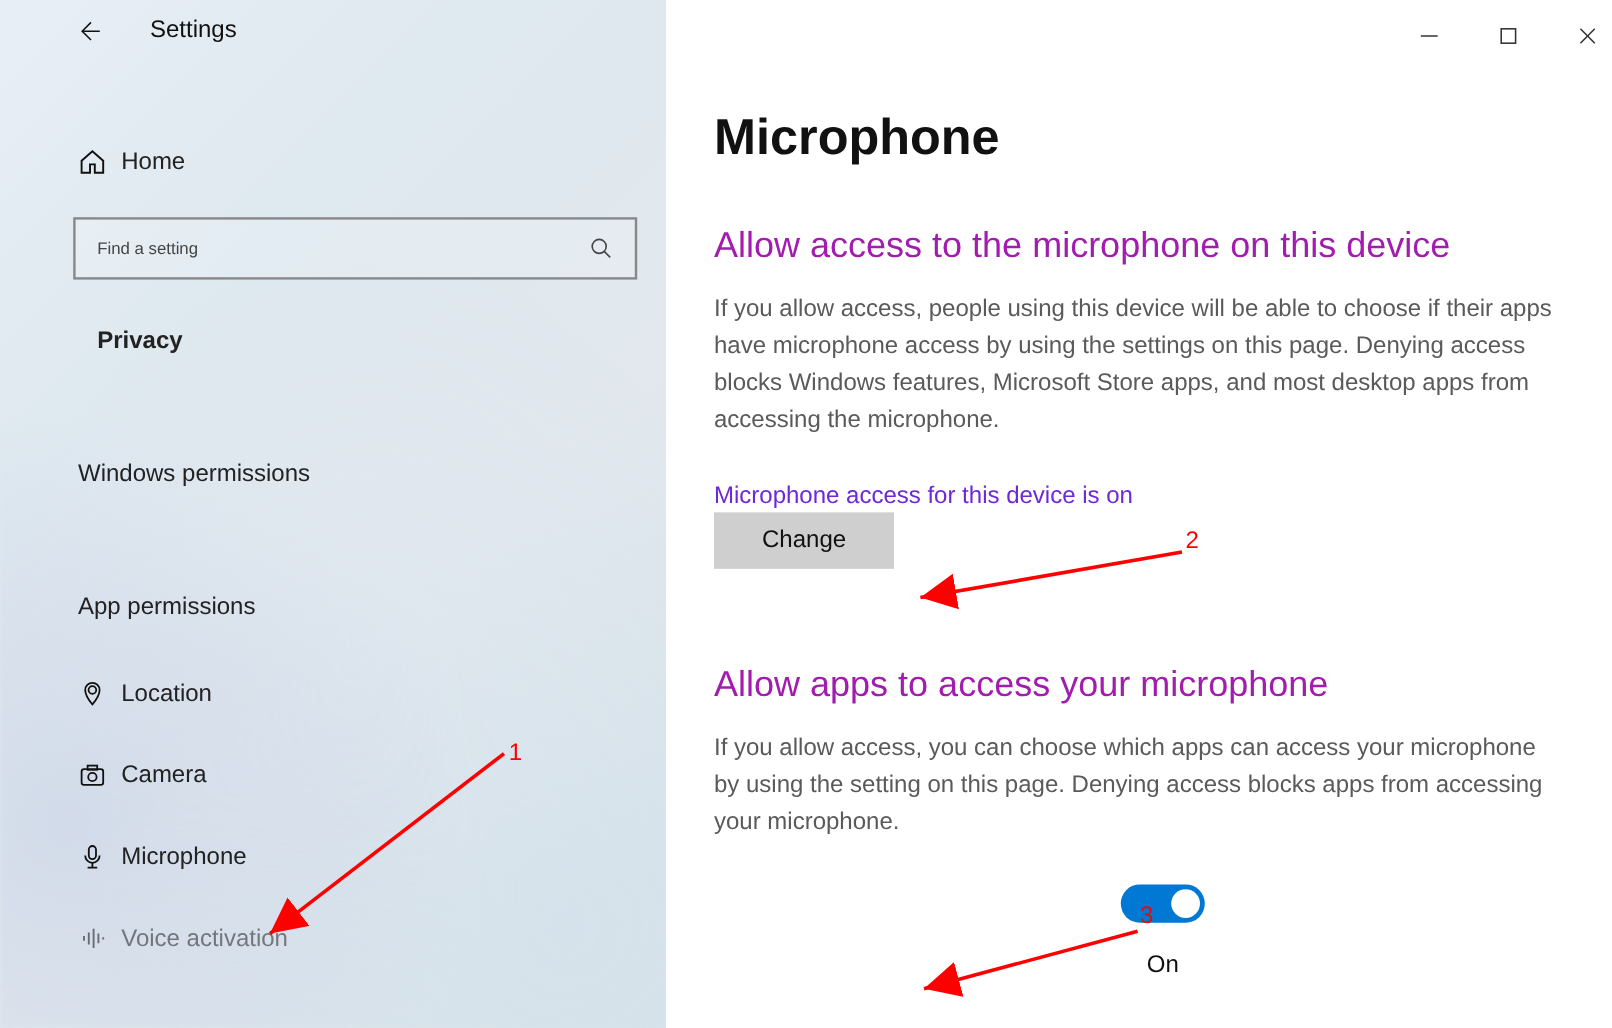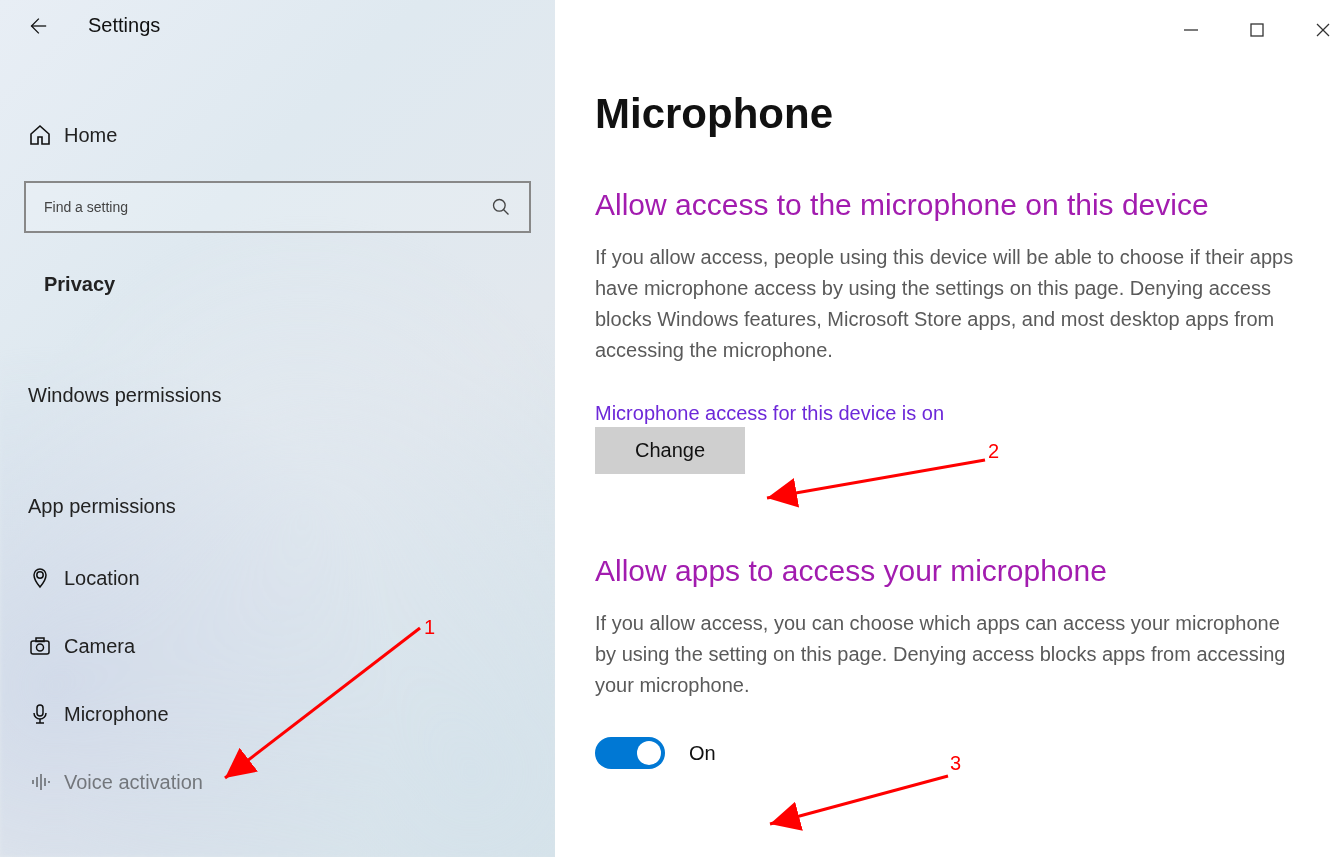--- a/index.html
+++ b/index.html
@@ -25,21 +25,21 @@
 }
 .blur-bg {
   position: absolute;
   inset: 0;
   background:
     radial-gradient(circle at 10% 80%, rgba(200,210,230,0.6), transparent 40%),
     radial-gradient(circle at 85% 90%, rgba(210,225,235,0.6), transparent 45%),
     radial-gradient(circle at 55% 60%, rgba(225,232,240,0.5), transparent 50%);
   filter: blur(2px);
 }
-.sidebar-content { position: relative; z-index: 1; }
+.sidebar-content { position: relative; z-index: 1; margin-left: 37px; }
 .header-row {
   display: flex;
   align-items: center;
   padding: 14px 20px 10px 26px;
   gap: 40px;
 }
 .header-row .title {
   font-size: 20px;
   font-weight: 400;
   color: #111;
@@ -134,20 +134,21 @@
   color: #111;
   padding: 12px 40px;
   cursor: pointer;
 }
 .section-spacer { height: 80px; }
 .toggle-row {
   display:flex;
   align-items:center;
   gap: 24px;
   margin-top: 8px;
+  flex-direction: column;
 }
 .toggle {
   width: 70px;
   height: 32px;
   border-radius: 16px;
   background: #0078d4;
   position: relative;
   cursor: pointer;
 }
 .toggle .knob {

